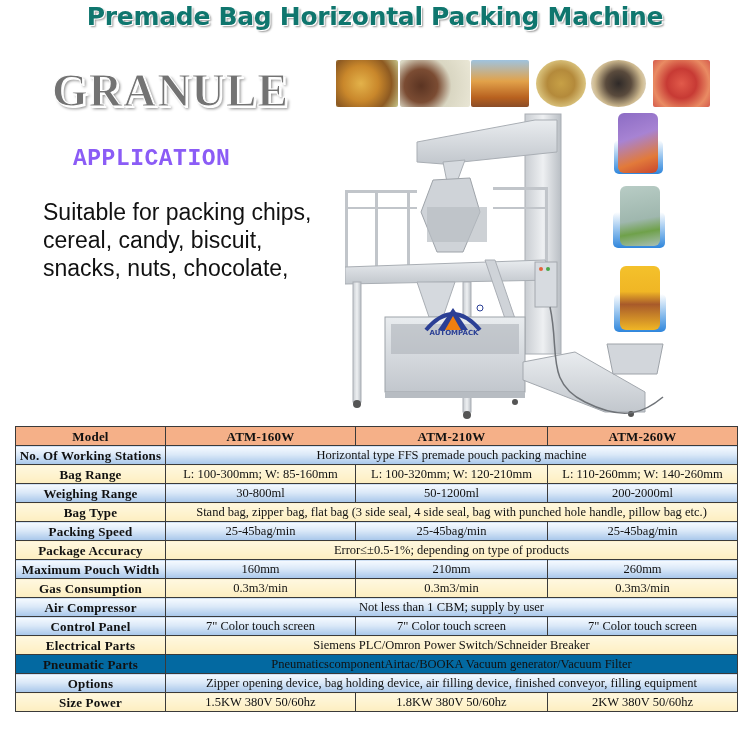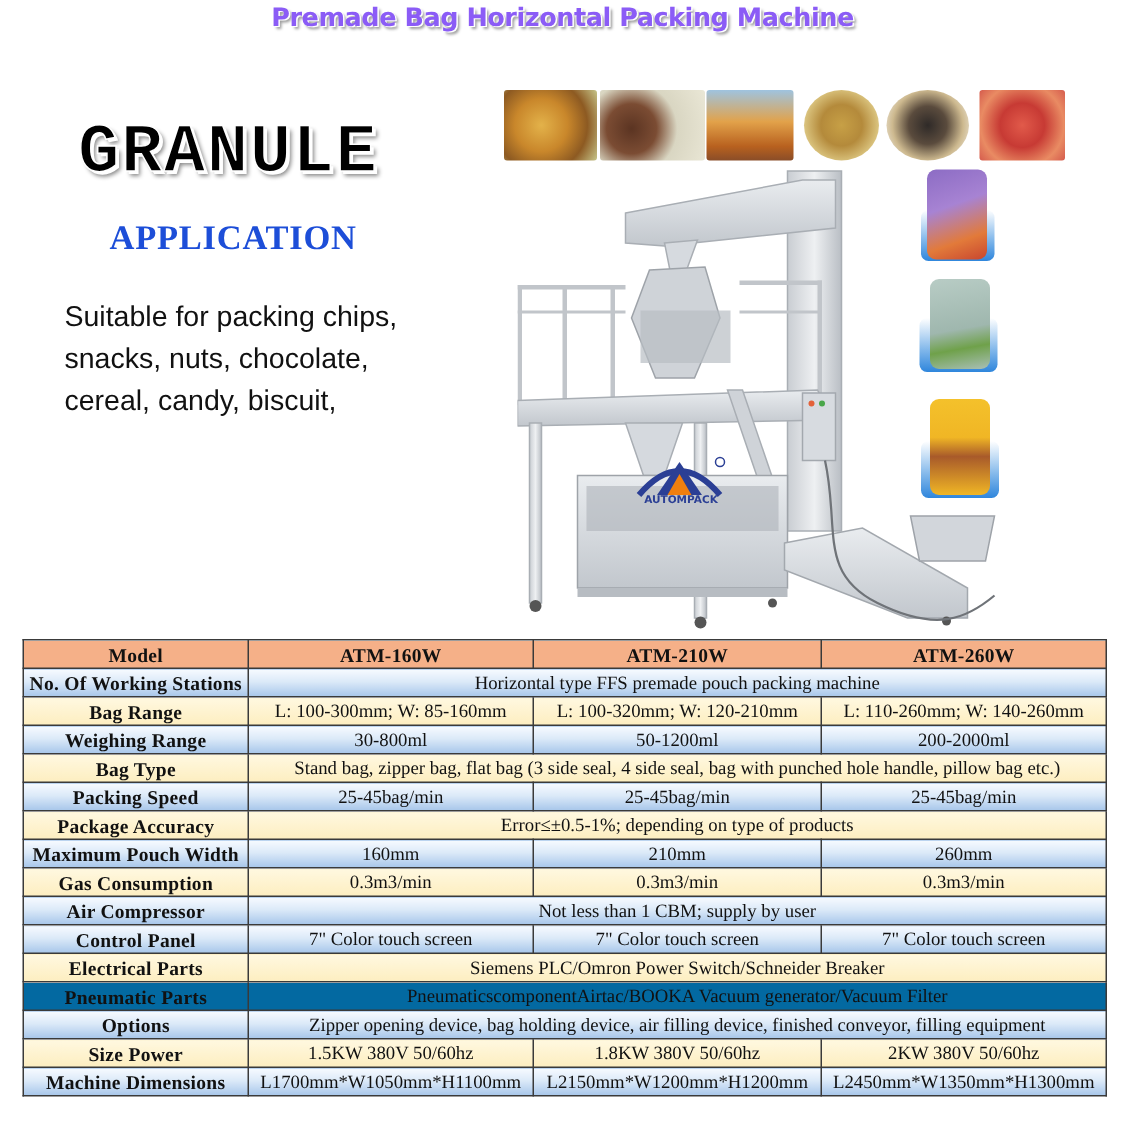--- a/index.html
+++ b/index.html
@@ -1,40 +1,39 @@
 <!DOCTYPE html>
 <html><head>
   <meta charset="utf-8">
   <style>
     * { box-sizing: border-box; margin: 0; padding: 0; }
     html, body { width: 750px; height: 750px; background: #ffffff; overflow: hidden; }
     body { position: relative; font-family: "Liberation Sans", sans-serif; }
 
     .title {
       position: absolute; left: 0; top: 2px; width: 750px; text-align: center;
-      font-family: "DejaVu Sans", sans-serif; font-weight: bold; font-size: 17px;
-      color: #8b5cf6; letter-spacing: -0.3px;
+      font-family: "DejaVu Sans", sans-serif; font-weight: bold; font-size: 25px;
+      color: #0f766e; letter-spacing: -0.3px;
       text-shadow: 1px 1px 0 #ffffff, 2px 2px 2px #9a9a9a;
     }
     .granule {
       position: absolute; left: 52px; top: 64px;
-      font-family: Liberation Mono, monospace; font-weight: bold; font-size: 46px;
-      color: #000000; letter-spacing: 1px;
+      font-family: Liberation Serif, serif; font-weight: bold; font-size: 46px;
+      color: #737373; letter-spacing: 1px;
       -webkit-text-stroke: 1px #ffffff;
       text-shadow: 2px 2px 0 #ffffff, 3px 3px 3px #8a8a8a;
-      margin-top: 12px;
     }
     .application {
       position: absolute; left: 73px; top: 146px;
-      font-family: Liberation Serif, serif; font-weight: bold; font-size: 23px;
-      color: #1d4ed8; letter-spacing: 0.5px;
+      font-family: Liberation Mono, monospace; font-weight: bold; font-size: 23px;
+      color: #8b5cf6; letter-spacing: 0.5px;
     }
     .desc {
       position: absolute; left: 43px; top: 198px; width: 300px;
-      font-family: "Liberation Sans", sans-serif; font-size: 19px; line-height: 28px;
+      font-family: "Liberation Sans", sans-serif; font-size: 23px; line-height: 28px;
       color: #111111;
     }
 
     .food-strip { position: absolute; left: 336px; top: 60px; height: 50px; }
     .food {
       position: absolute; top: 0; height: 47px; border-radius: 2px;
     }
     .food.f1 { left: 0; width: 62px; background: radial-gradient(circle at 40% 50%, #e3b24a 0, #c9872b 40%, #8d5a22 70%, #c6c58a 100%); }
     .food.f2 { left: 64px; width: 70px; background: radial-gradient(circle at 30% 55%, #5b3422 0, #7b4c33 30%, #d9d6c2 55%, #eae7d6 100%); }
     .food.f3 { left: 135px; width: 58px; background: linear-gradient(180deg, #9fc3df 0, #e2a24a 45%, #b8611f 80%, #8a4d28 100%); }
@@ -85,22 +84,22 @@
   </style>
 </head>
 <body>
 
 <div class="title">Premade Bag Horizontal Packing Machine</div>
 <div class="granule">GRANULE</div>
 <div class="application">APPLICATION</div>
 
 <div class="desc">
   <div>Suitable for packing chips,</div>
+  <div>cereal, candy, biscuit,</div>
   <div>snacks, nuts, chocolate,</div>
-  <div>cereal, candy, biscuit,</div>
 </div>
 
 <div class="food-strip">
   <div class="food f1"></div>
   <div class="food f2"></div>
   <div class="food f3"></div>
   <div class="food f4"></div>
   <div class="food f5"></div>
   <div class="food f6"></div>
 </div>
@@ -257,20 +256,14 @@
       <tr class="blue">
         <td class="label">Options</td>
         <td colspan="3">Zipper opening device, bag holding device, air filling device, finished conveyor, filling equipment</td>
       </tr>
       <tr class="cream">
         <td class="label">Size Power</td>
         <td>1.5KW 380V 50/60hz</td>
         <td>1.8KW 380V 50/60hz</td>
         <td>2KW 380V 50/60hz</td>
       </tr>
-      <tr class="blue">
-        <td class="label">Machine Dimensions</td>
-        <td>L1700mm*W1050mm*H1100mm</td>
-        <td>L2150mm*W1200mm*H1200mm</td>
-        <td>L2450mm*W1350mm*H1300mm</td>
-      </tr>
     </tbody>
 </table>
 
 </body></html>

